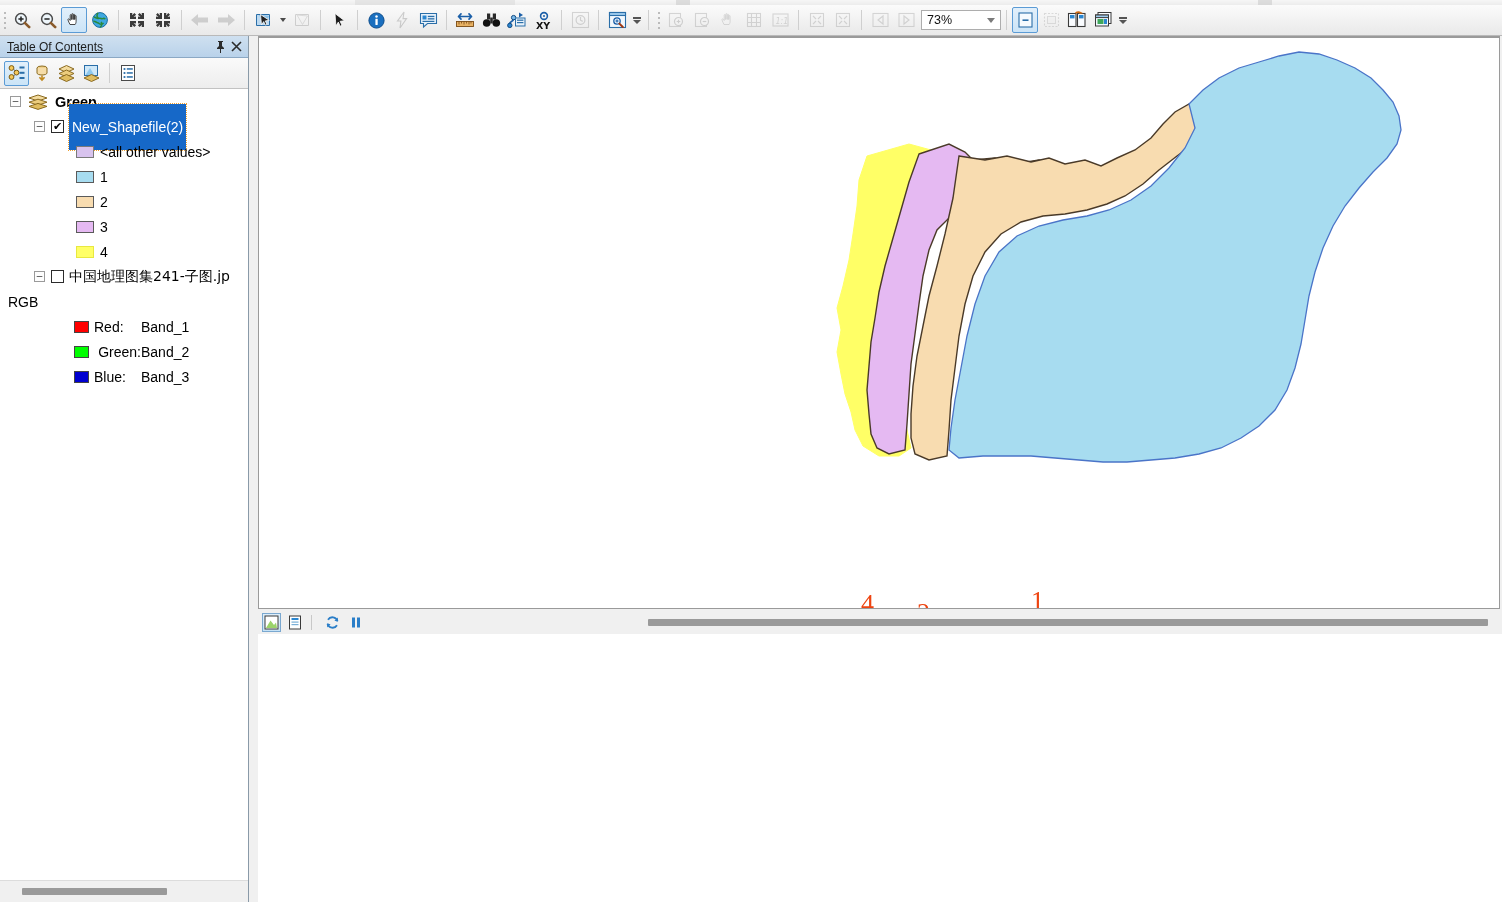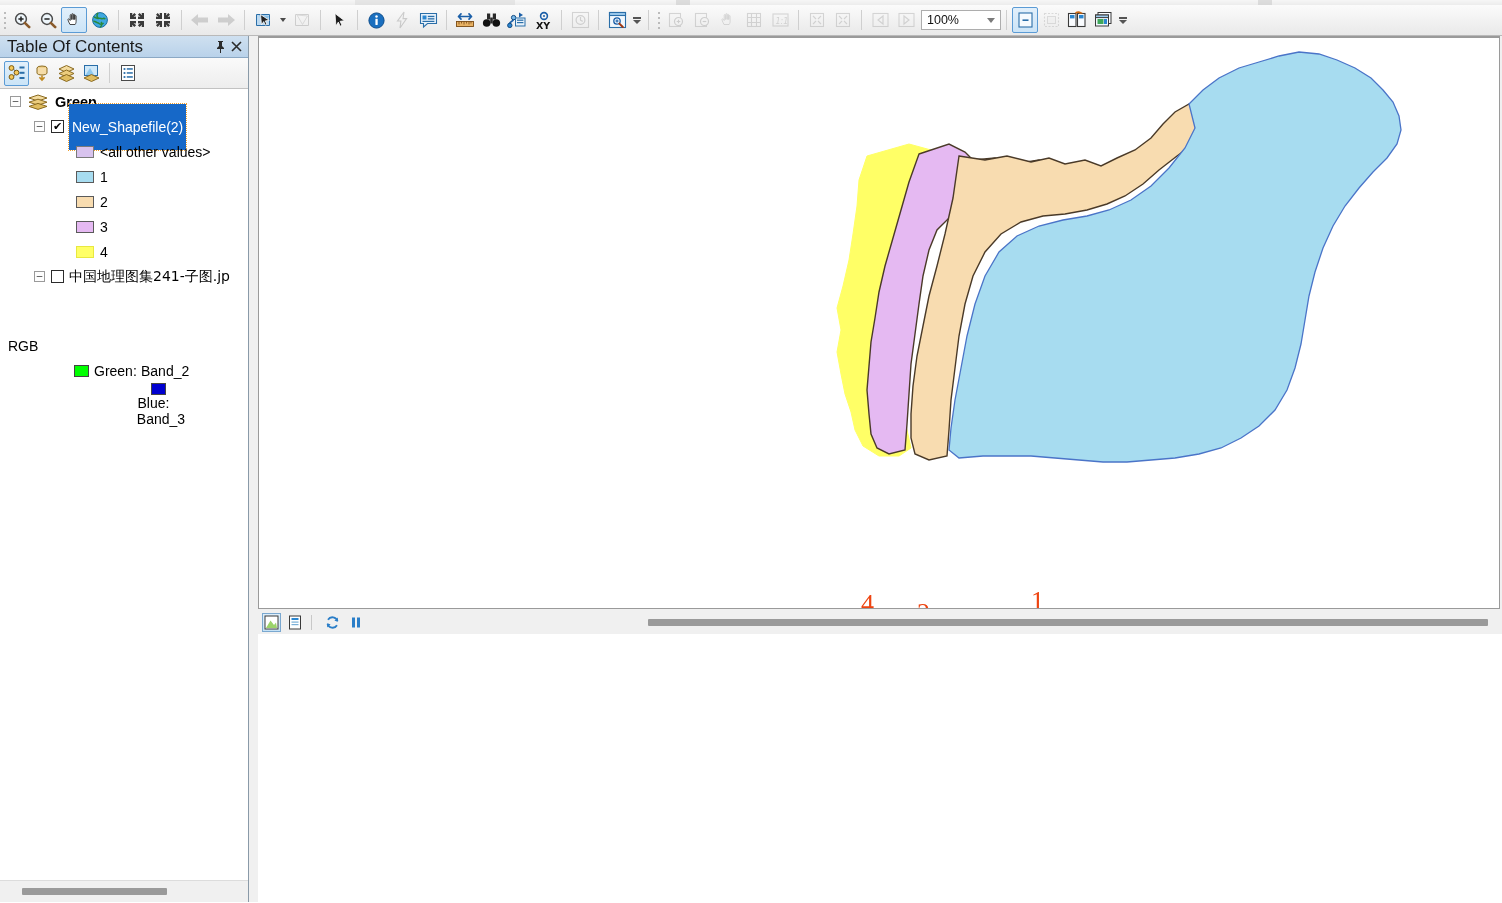--- a/index.html
+++ b/index.html
@@ -34,21 +34,21 @@
   .combo .cchev{width:0;height:0;border-left:4px solid transparent;border-right:4px solid transparent;border-top:5px solid #7b7b7b;}
   .overflow{width:13px;height:30px;display:flex;flex-direction:column;align-items:center;justify-content:center;gap:1px;}
   .overflow .bar{width:8px;height:2px;background:#555;}
   .overflow .dn{width:0;height:0;border-left:4px solid transparent;border-right:4px solid transparent;border-top:4px solid #555;}
   .dis{opacity:.40;font-style:italic;}
 
   
   .toc{position:absolute;left:0;top:36px;width:249px;height:866px;background:#fff;border-right:1px solid #8a9aa8;box-sizing:border-box;}
   .toc-title{height:22px;background:linear-gradient(#cfe0f0,#b9d2ea);border-bottom:1px solid #8ba8c4;
              display:flex;align-items:center;padding:0 4px;box-sizing:border-box;}
-  .toc-title .t{flex:1;font-size:17px;color:#1b1b1b;padding-left:3px;}
+  .toc-title .t{flex:1;font-size:12px;color:#1b1b1b;padding-left:3px;text-decoration:underline;}
   .toc-title .ic{width:16px;height:18px;display:flex;align-items:center;justify-content:center;color:#222;font-size:13px;}
   .toc-tb{height:31px;background:linear-gradient(#fafafa,#ededed);border-bottom:1px solid #c2c2c2;
           display:flex;align-items:center;padding-left:4px;box-sizing:border-box;}
   .toc-tb .tbtn{width:25px;height:25px;}
   .toc-body{position:absolute;left:0;top:53px;right:0;bottom:21px;background:#fff;overflow:hidden;}
   .toc-scroll{position:absolute;left:0;bottom:0;width:248px;height:21px;background:#f0f0f0;border-top:1px solid #dcdcdc;}
   .toc-thumb{position:absolute;left:65px;top:7px;width:580px;max-width:145px;height:7px;background:#9a9a9a;border-radius:1px;}
 
   
   .tr{display:flex;align-items:center;height:25px;padding-left:8px;font-size:14px;white-space:nowrap;}
@@ -345,21 +345,21 @@
       </svg>
     </div>
     <div class="tbtn dis">
       <svg width="19" height="18" viewBox="0 0 19 18">
         <rect x="2" y="2.5" width="15" height="13" fill="none" stroke="#a2a2a2" stroke-width="1.1"></rect>
         <path d="M7 5l5 4-5 4z" fill="none" stroke="#a2a2a2" stroke-width="1.2"></path>
       </svg>
     </div>
 
     <div class="combo">
-      <span class="cval">100%</span>
+      <span class="cval">73%</span>
       <span class="cbtn">
           <span class="cchev"></span>
         </span>
     </div>
 
     <div class="tsep"></div>
 
     <div class="tbtn sel">
       <svg width="19" height="18" viewBox="0 0 19 18">
         <rect x="3" y="2" width="13" height="14" fill="#f5fafe" stroke="#2a6ea8" stroke-width="1.1"></rect>
@@ -504,30 +504,35 @@
         <span class="sw nb" style="background:#ffff66;"></span>
         <span class="lbl">4</span>
       </div>
 
       <div class="tr" style="padding-left:34px;margin-top:0px;">
         <span class="exp">−</span>
         <span class="cb"></span>
         <span class="lbl" style="font-family:'DejaVu Sans',sans-serif;">中国地理图集241-子图.jp</span>
       </div>
 
-      <div class="tr" style="margin-top:44px;">
+      <div class="tr" style="">
         <span class="lbl">RGB</span>
       </div>
 
       <div class="tr" style="padding-left:74px;">
+        <span class="rgbsw" style="background:#ff0000;"></span>
+        <span class="lbl" style="display:inline-block;width:47px;">Red:</span>
+        <span class="lbl">Band_1</span>
+      </div>
+      <div class="tr" style="padding-left:74px;text-align:right;">
         <span class="rgbsw" style="background:#00ff00;"></span>
         <span class="lbl" style="display:inline-block;width:47px;">Green:</span>
         <span class="lbl">Band_2</span>
       </div>
-      <div class="tr" style="padding-left:74px;flex-direction:column;">
+      <div class="tr" style="padding-left:74px;">
         <span class="rgbsw" style="background:#0000d0;"></span>
         <span class="lbl" style="display:inline-block;width:47px;">Blue:</span>
         <span class="lbl">Band_3</span>
       </div>
 
     </div>
 
     <div class="toc-scroll">
       <div class="toc-thumb" style="left:22px;width:190px;"></div>
     </div>

